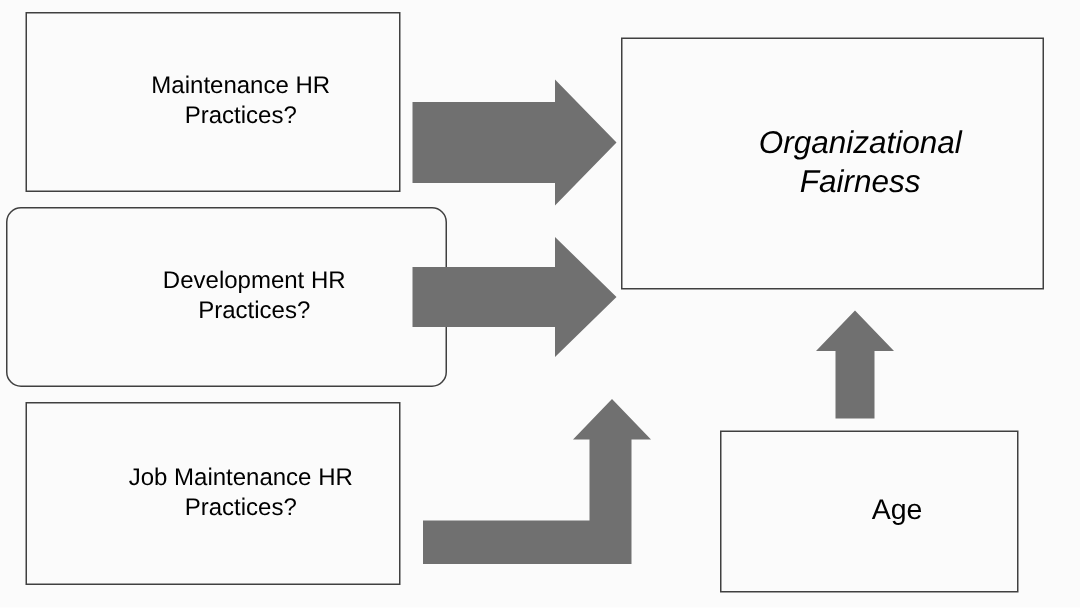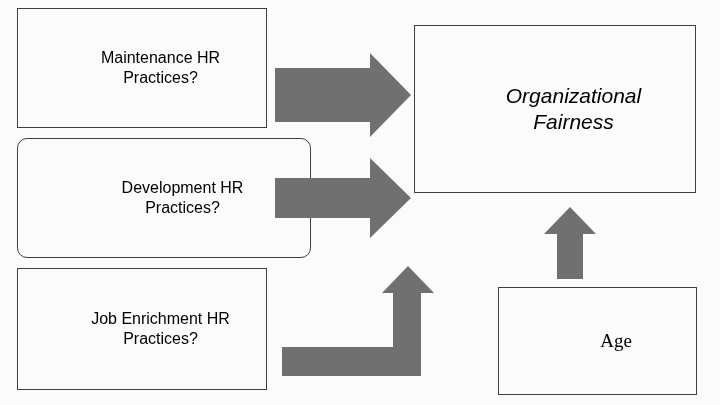--- a/index.html
+++ b/index.html
@@ -28,30 +28,30 @@
     padding-left: 37px;
   }
   .node-label {
     color: #000000;
     line-height: 1.22;
     white-space: pre-line;
     padding: 0 6px;
   }
   
   #box-maintenance { left: 17px;  top: 8px;   width: 250px; height: 120px; }
-  #box-development { left: 17px;  top: 138px; width: 294px; height: 120px; border-radius: 10px; }
+  #box-development { left: 4px;  top: 138px; width: 294px; height: 120px; border-radius: 10px; }
   #box-enrichment  { left: 17px;  top: 268px; width: 250px; height: 122px; }
   #box-maintenance .node-label,
   #box-development .node-label,
   #box-enrichment  .node-label { font-size: 16px; }
 
   
   #box-fairness { left: 414px; top: 25px;  width: 282px; height: 168px; }
   #box-fairness .node-label { font-size: 21px; line-height: 1.24; font-style: italic; }
-  #box-age { left: 498px; top: 287px; width: 199px; height: 108px; font-family: Liberation Serif, serif; }
+  #box-age { left: 480px; top: 287px; width: 199px; height: 108px; }
   #box-age .node-label { font-size: 19px; }
 
   
   .arrow-svg {
     position: absolute;
     overflow: visible;
   }
   .arrow-shape {
     fill: #707070;
   }
@@ -70,21 +70,21 @@
     <span class="node-label">Maintenance HR
 Practices?</span>
   </div>
 
   <div class="node-box" id="box-development">
     <span class="node-label">Development HR
 Practices?</span>
   </div>
 
   <div class="node-box" id="box-enrichment">
-    <span class="node-label">Job Enrichment HR
+    <span class="node-label">Job Maintenance HR
 Practices?</span>
   </div>
 
   <div class="node-box" id="box-fairness">
     <span class="node-label">Organizational
 Fairness</span>
   </div>
 
   <div class="node-box" id="box-age">
     <span class="node-label">Age</span>

